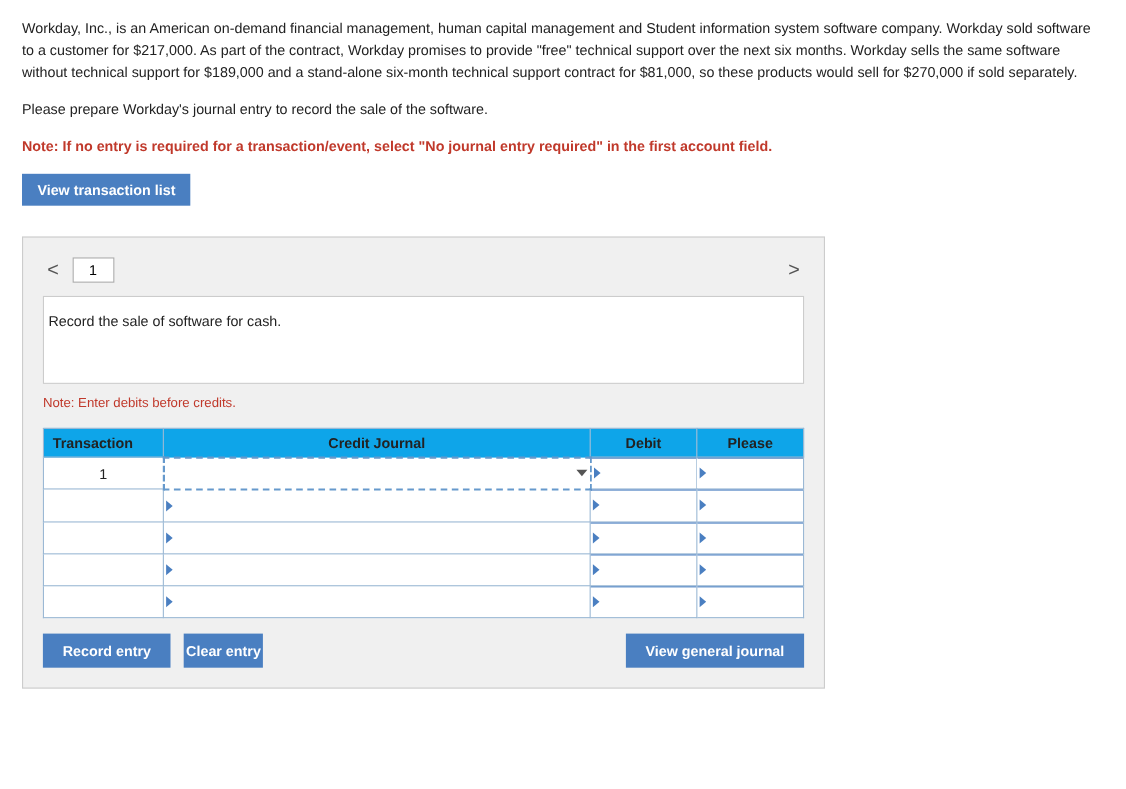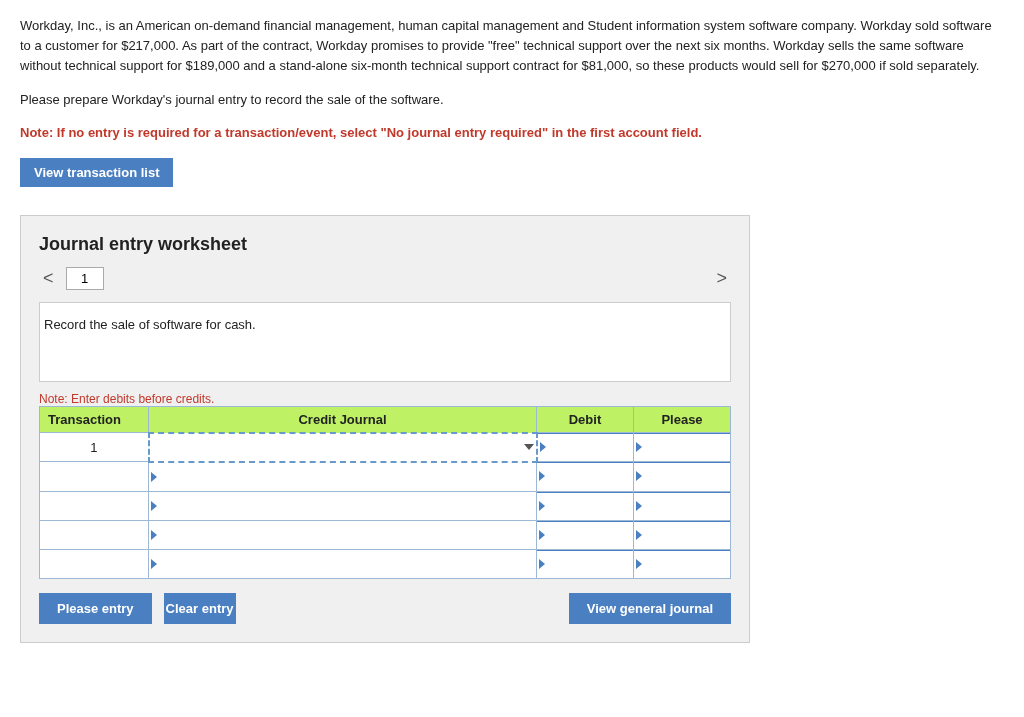--- a/index.html
+++ b/index.html
@@ -74,30 +74,30 @@
       border: 1px solid #ccc;
       padding: 14px 4px;
       min-height: 80px;
       margin-bottom: 10px;
       font-size: 13px;
       color: #222;
     }
     .note-debits {
       color: #c0392b;
       font-size: 12px;
-      margin-bottom: 0;
+      margin-bottom: 16px;
     }
     .journal-table {
       width: 100%;
       border-collapse: collapse;
       background: #fff;
       margin-bottom: 14px;
     }
     .journal-table th {
-      background: #bef264;
+      background: #0ea5e9;
       border: 1px solid #9bb8d4;
       padding: 5px 8px;
       font-size: 13px;
       font-weight: bold;
       text-align: center;
       color: #222;
     }
     .journal-table th.left { text-align: left; }
     .journal-table td {
       border: 1px solid #9bb8d4;
@@ -217,21 +217,20 @@
   <p class="description-text">Workday, Inc., is an American on-demand financial management, human capital management and Student information system software company. Workday sold software to a customer for $217,000. As part of the contract, Workday promises to provide "free" technical support over the next six months. Workday sells the same software without technical support for $189,000 and a stand-alone six-month technical support contract for $81,000, so these products would sell for $270,000 if sold separately.</p>
   <p class="description-text" style="margin-top:4px;">Please prepare Workday's journal entry to record the sale of the software.</p>
   <p class="note-red">Note: If no entry is required for a transaction/event, select "No journal entry required" in the first account field.</p>
 </div>
 
 <div style="margin-top: 18px; margin-bottom: 14px;">
   <button class="btn-view-transaction">View transaction list</button>
 </div>
 
 <div class="worksheet-container">
-  <div class="worksheet-title">Journal entry worksheet</div>
 
   <div class="nav-row">
     <button class="nav-btn">&lt;</button>
     <input class="page-input" type="text" value="1" style="">
     <button class="nav-btn nav-right">&gt;</button>
   </div>
 
   <div class="description-box">
     <span>Record the sale of software for cash.</span>
   </div>
@@ -355,17 +354,17 @@
           <div style="position:relative; height:28px;">
             <span class="triangle-indicator"></span>
             <input class="credit-input" type="text" style="padding-left: 12px;">
           </div>
         </td>
       </tr>
     </tbody>
   </table>
 
   <div class="buttons-row">
-    <button class="btn-record">Please entry</button>
+    <button class="btn-record">Record entry</button>
     <button class="btn-clear">Clear entry</button>
     <button class="btn-view-general">View general journal</button>
   </div>
 </div>
 
 </body></html>

